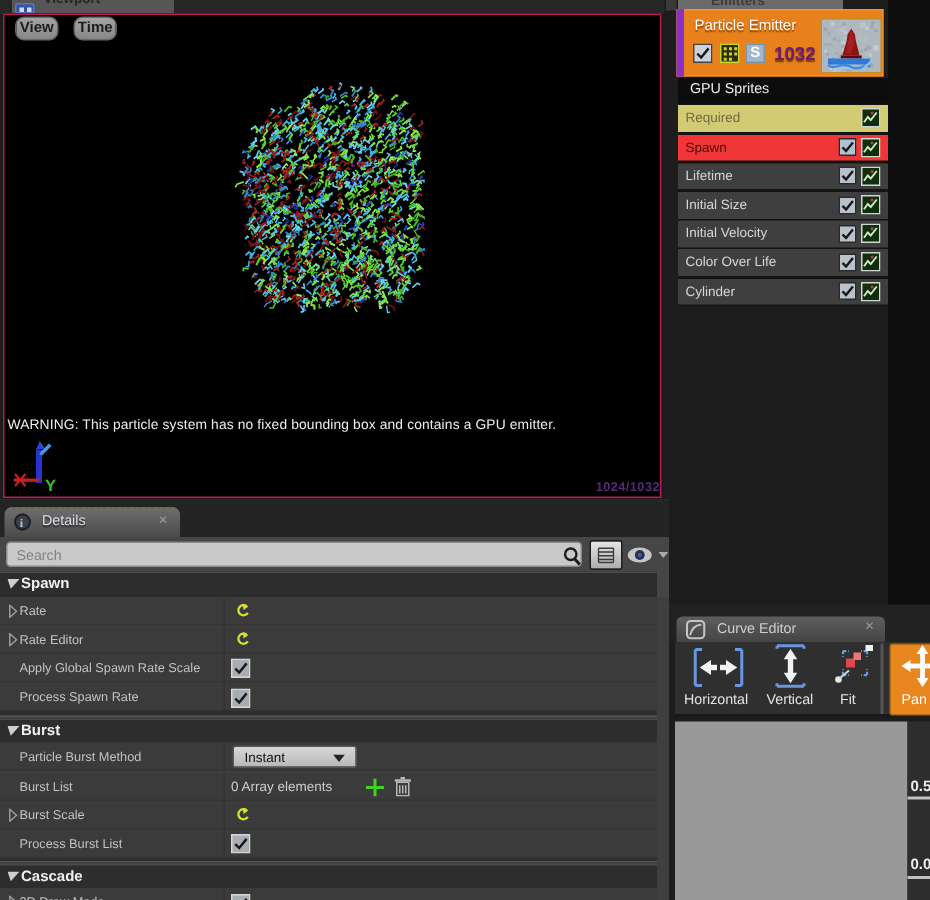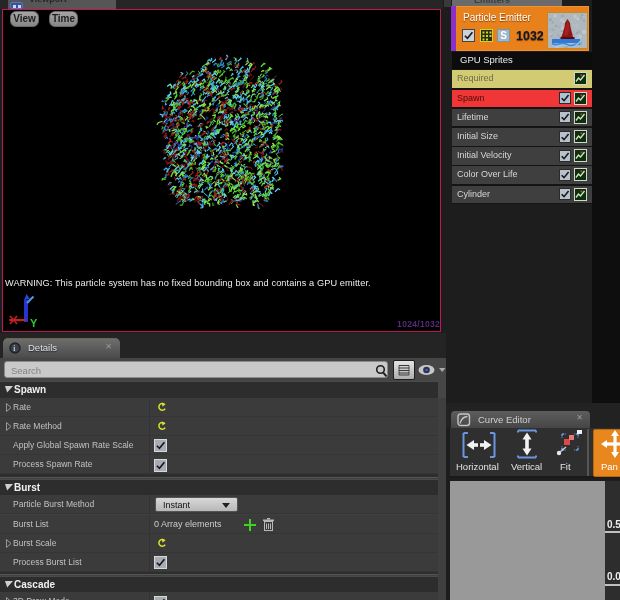--- a/index.html
+++ b/index.html
@@ -32,21 +32,21 @@
 .row .val { position:absolute; left:154px; top:50%; transform:translateY(-50%); color:#cccccc; font-size:9px; }
 .cat { position:absolute; left:0; width:438px; background:#2d2d2d; border-top:1px solid #4a4a4a; }
 .catlbl { position:absolute; left:14px; top:2px; color:#f0f0f0; font-size:10px; font-weight:bold; }
 .dd { position:absolute; left:155px; top:2px; width:83px; height:15px; background:linear-gradient(#d8d8d8,#b8b8b8); border:1px solid #555; border-radius:2px; }
 .dd span { position:absolute; left:7px; top:1.5px; font-size:9px; color:#111; }
 
 #rightpanel { position:absolute; left:443px; top:0; width:177px; height:600px; background:#1d1d1d; }
 #emitterblock { position:absolute; left:8px; top:6px; width:138px; height:45px; background:#e8811b; border:1px solid #f0922e; }
 #pstrip { position:absolute; left:-1px; top:-1px; width:5px; height:45px; background:#8b2fc9; }
 #ename { position:absolute; left:11px; top:5px; color:#fff; font-size:10px; text-shadow:0 1px 1px #7a3c00; }
-#ecount { position:absolute; left:64px; top:22px; color:#0f172a; font-size:12.5px; font-weight:bold; text-shadow:0 1px 1px #7a3c00; }
+#ecount { position:absolute; left:64px; top:22px; color:#701a75; font-size:12.5px; font-weight:bold; text-shadow:0 1px 1px #7a3c00; }
 #gpurow { position:absolute; left:9px; top:52px; width:140px; height:16.5px; background:#0c0c0c; }
 #gpurow span { position:absolute; left:8px; top:2px; color:#ededed; font-size:9.5px; }
 .mod { position:absolute; left:9px; width:140px; height:17.5px; }
 .mod .mlbl { position:absolute; left:5px; top:3px; font-size:9px; }
 
 #curvetabs { position:absolute; left:443px; top:403px; width:177px; height:25px; background:#222; }
 #ctab { position:absolute; left:8px; top:8px; width:139px; height:17px; background:linear-gradient(#5e5e5e,#454545); border-radius:4px 4px 0 0; }
 #ctab .txt { position:absolute; left:27px; top:2.5px; font-size:9.5px; color:#cfcfcf; }
 #ctab .x { position:absolute; right:7px; top:2px; font-size:8px; color:#999; }
 #ctoolbar { position:absolute; left:450px; top:428px; width:170px; height:50px; background:#2f2f2f; border-bottom:2px solid #191919; }
@@ -1728,21 +1728,21 @@
 <span class="lbl" style="left:13px">Rate</span>
       <svg style="position:absolute;left:157px;top:4.5px" width="10" height="11">
 <path d="M7.5 2.2 A3.4 3.4 0 1 0 8.2 6.6" fill="none" stroke="#d8e22a" stroke-width="1.5"></path>
 <path d="M4.8 0.4 L8.6 2.4 L5.4 4.6 Z" fill="#d8e22a"></path>
       </svg>
     </div>
     <div class="row" style="top:83.7px;height:19.2px">
       <svg style="position:absolute;left:6px;top:5.1px" width="6" height="9">
 <path d="M0.5 0.5 L5 4.5 L0.5 8.5 Z" fill="none" stroke="#9a9a9a"></path>
       </svg>
-<span class="lbl" style="left:13px">Rate Method</span>
+<span class="lbl" style="left:13px">Rate Editor</span>
       <svg style="position:absolute;left:157px;top:4.5px" width="10" height="11">
 <path d="M7.5 2.2 A3.4 3.4 0 1 0 8.2 6.6" fill="none" stroke="#d8e22a" stroke-width="1.5"></path>
 <path d="M4.8 0.4 L8.6 2.4 L5.4 4.6 Z" fill="#d8e22a"></path>
       </svg>
     </div>
     <div class="row" style="top:102.9px;height:19.2px">
 <span class="lbl" style="left:13px">Apply Global Spawn Rate Scale</span>
       <svg style="position:absolute;left:154px;top:3.5px" width="13" height="13">
 <rect x="0.5" y="0.5" width="12" height="12" fill="#a8adb3" stroke="#d8d8d8"></rect>
 <path d="M2.86 6.76 L5.46 9.36 L10.4 3.25" fill="none" stroke="#16181c" stroke-width="1.6"></path>

